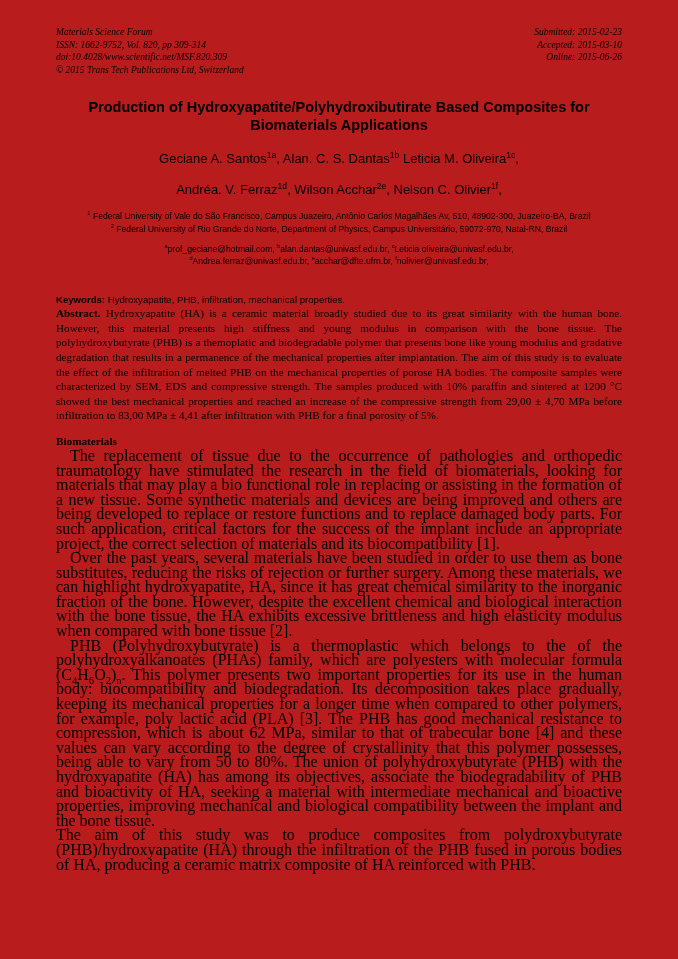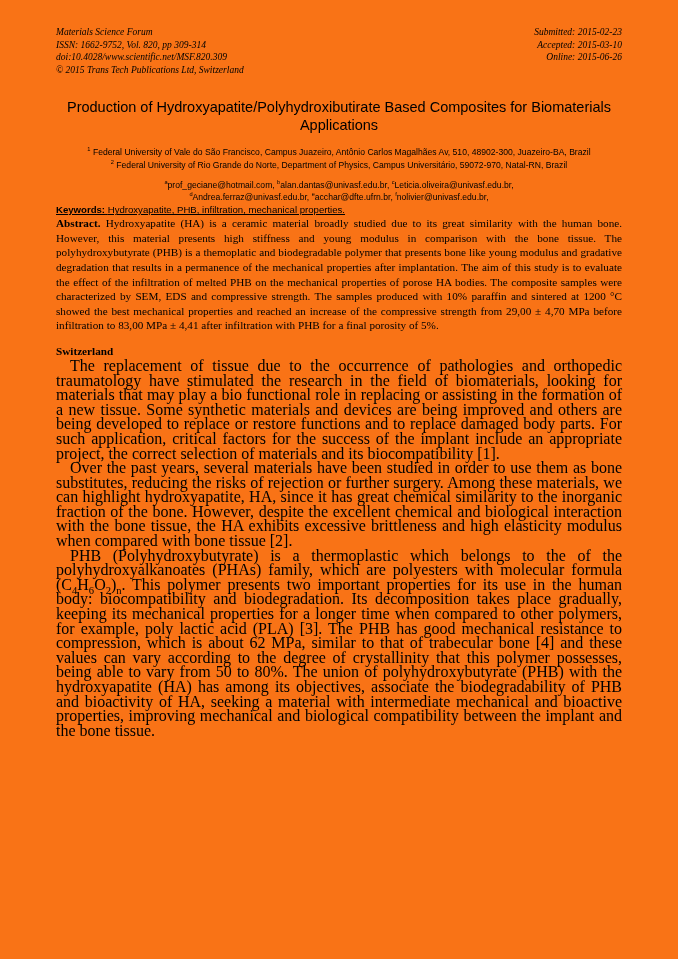--- a/index.html
+++ b/index.html
@@ -3,21 +3,21 @@
 <meta charset="utf-8">
 <style>
   html, body {
     margin: 0;
     padding: 0;
     background: #e9e9e9;
   }
   .page {
     width: 678px;
     height: 959px;
-    background: #f97316;
+    background: #b91c1c;
     margin: 0 auto;
     position: relative;
     box-sizing: border-box;
     padding: 26px 56px 36px 56px;
     font-family: "Liberation Serif", serif;
     color: #000;
     overflow: hidden;
   }
   .header {
     display: flex;
@@ -29,21 +29,21 @@
   }
   .header-left, .header-right {
     white-space: pre-line;
   }
   .header-right {
     text-align: right;
   }
   .title {
     text-align: center;
     font-family: "Liberation Sans", sans-serif;
-    font-weight: normal;
+    font-weight: bold;
     font-size: 14.5px;
     line-height: 18px;
     margin-top: 22px;
     margin-bottom: 0;
   }
   .authors {
     text-align: center;
     font-family: "Liberation Sans", sans-serif;
     font-size: 13px;
     line-height: 17px;
@@ -73,21 +73,21 @@
   }
   sub {
     font-size: 0.66em;
     vertical-align: sub;
     line-height: 0;
   }
   .keywords {
     font-family: "Liberation Sans", sans-serif;
     font-size: 9.6px;
     line-height: 13px;
-    text-decoration: underline;
+    margin-top: 26px;
   }
   .keywords .kw-label {
     font-weight: bold;
   }
   .abstract {
     font-size: 11.2px;
     line-height: 14.6px;
     text-align: justify;
   }
   .abstract .ab-label {
@@ -120,20 +120,24 @@
 ISSN: 1662-9752, Vol. 820, pp 309-314
 doi:10.4028/www.scientific.net/MSF.820.309
 © 2015 Trans Tech Publications Ltd, Switzerland</div>
     <div class="header-right">Submitted: 2015-02-23
 Accepted: 2015-03-10
 Online: 2015-06-26</div>
   </div>
 
   <div class="title">Production of Hydroxyapatite/Polyhydroxibutirate Based Composites for Biomaterials Applications</div>
 
+  <div class="authors">
+    <div class="line1">Geciane A. Santos<sup>1a</sup>, Alan. C. S. Dantas<sup>1b</sup> Leticia M. Oliveira<sup>1c</sup>,</div>
+    <div class="line2">Andréa. V. Ferraz<sup>1d</sup>, Wilson Acchar<sup>2e</sup>, Nelson C. Olivier<sup>1f</sup>,</div>
+  </div>
 
   <div class="affil">
     <div><sup>1</sup> Federal University of Vale do São Francisco, Campus Juazeiro, Antônio Carlos Magalhães Av, 510, 48902-300, Juazeiro-BA, Brazil</div>
     <div><sup>2</sup> Federal University of Rio Grande do Norte, Department of Physics, Campus Universitário, 59072-970, Natal-RN, Brazil</div>
   </div>
 
   <div class="emails">
     <div><sup>a</sup>prof_geciane@hotmail.com, <sup>b</sup>alan.dantas@univasf.edu.br, <sup>c</sup>Leticia.oliveira@univasf.edu.br,</div>
     <div><sup>d</sup>Andrea.ferraz@univasf.edu.br, <sup>e</sup>acchar@dfte.ufrn.br, <sup>f</sup>nolivier@univasf.edu.br,</div>
   </div>
@@ -141,19 +145,20 @@
   <div class="keywords">
     <span class="kw-label">Keywords:</span>
     <span>Hydroxyapatite, PHB, infiltration, mechanical properties.</span>
   </div>
 
   <div class="abstract">
     <span class="ab-label">Abstract.</span>
     <span>Hydroxyapatite (HA) is a ceramic material broadly studied due to its great similarity with the human bone. However, this material presents high stiffness and young modulus in comparison with the bone tissue. The polyhydroxybutyrate (PHB) is a themoplatic and biodegradable polymer that presents bone like young modulus and gradative degradation that results in a permanence of the mechanical properties after implantation. The aim of this study is to evaluate the effect of the infiltration of melted PHB on the mechanical properties of porose HA bodies. The composite samples were characterized by SEM, EDS and compressive strength. The samples produced with 10% paraffin and sintered at 1200 °C showed the best mechanical properties and reached an increase of the compressive strength from 29,00 ± 4,70 MPa before infiltration to 83,00 MPa ± 4,41 after infiltration with PHB for a final porosity of 5%.</span>
   </div>
 
-  <div class="section-head">Switzerland</div>
+  <div class="section-head">Biomaterials</div>
 
   <p class="body">The replacement of tissue due to the occurrence of pathologies and orthopedic traumatology have stimulated the research in the field of biomaterials, looking for materials that may play a bio functional role in replacing or assisting in the formation of a new tissue. Some synthetic materials and devices are being improved and others are being developed to replace or restore functions and to replace damaged body parts. For such application, critical factors for the success of the implant include an appropriate project, the correct selection of materials and its biocompatibility [1].</p>
   <p class="body">Over the past years, several materials have been studied in order to use them as bone substitutes, reducing the risks of rejection or further surgery. Among these materials, we can highlight hydroxyapatite, HA, since it has great chemical similarity to the inorganic fraction of the bone. However, despite the excellent chemical and biological interaction with the bone tissue, the HA exhibits excessive brittleness and high elasticity modulus when compared with bone tissue [2].</p>
   <p class="body">PHB (Polyhydroxybutyrate) is a thermoplastic which belongs to the of the polyhydroxyalkanoates (PHAs) family, which are polyesters with molecular formula (C<sub>4</sub>H<sub>6</sub>O<sub>2</sub>)<sub>n</sub>. This polymer presents two important properties for its use in the human body: biocompatibility and biodegradation. Its decomposition takes place gradually, keeping its mechanical properties for a longer time when compared to other polymers, for example, poly lactic acid (PLA) [3]. The PHB has good mechanical resistance to compression, which is about 62 MPa, similar to that of trabecular bone [4] and these values can vary according to the degree of crystallinity that this polymer possesses, being able to vary from 50 to 80%. The union of polyhydroxybutyrate (PHB) with the hydroxyapatite (HA) has among its objectives, associate the biodegradability of PHB and bioactivity of HA, seeking a material with intermediate mechanical and bioactive properties, improving mechanical and biological compatibility between the implant and the bone tissue.</p>
+  <p class="body noindent">The aim of this study was to produce composites from polydroxybutyrate (PHB)/hydroxyapatite (HA) through the infiltration of the PHB fused in porous bodies of HA, producing a ceramic matrix composite of HA reinforced with PHB.</p>
 
 </div>
 
 </body></html>

